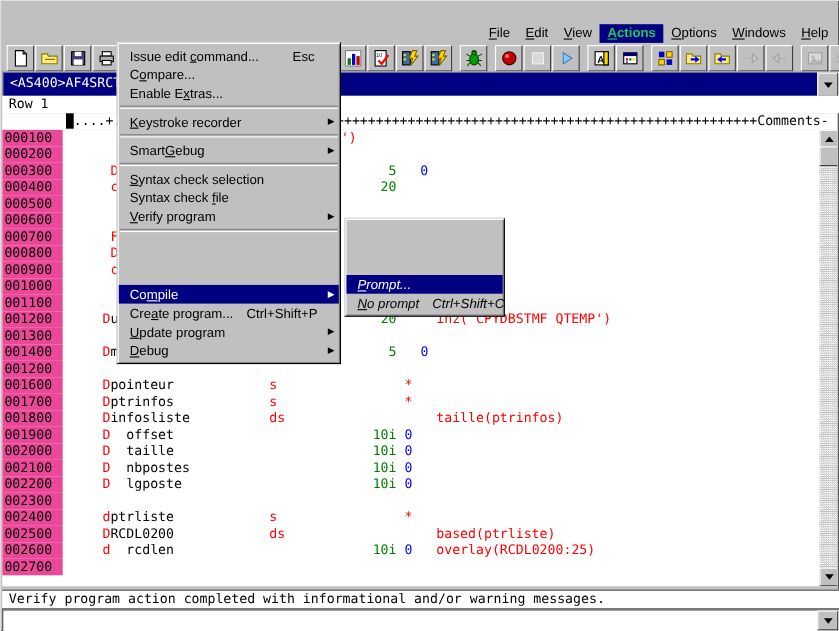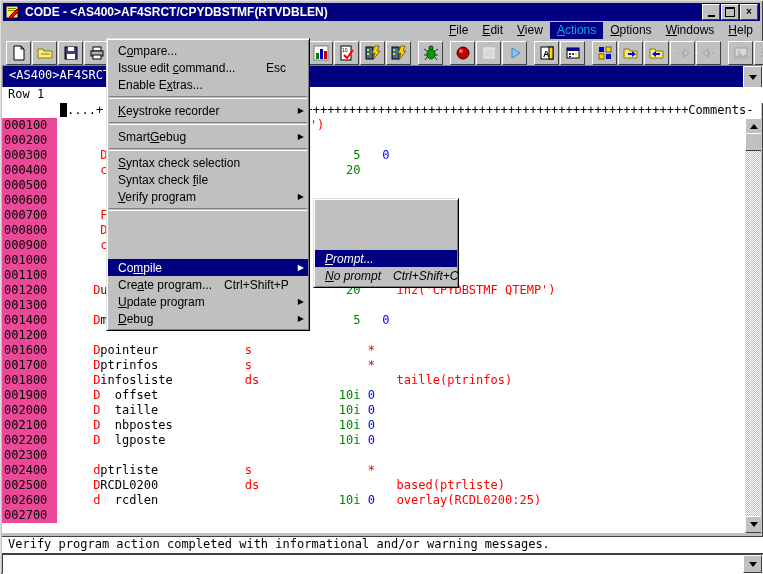--- a/index.html
+++ b/index.html
@@ -13,21 +13,21 @@
   #titlebar .ttl{color:#fff;font-weight:bold;font-size:12px;margin-left:4px;white-space:nowrap;
     overflow:hidden;flex:1;}
   .winbtn{width:16px;height:14px;background:#c0c0c0;border:1px solid;border-color:#fff #404040 #404040 #fff;
     display:flex;align-items:center;justify-content:center;margin-left:1px;font-size:10px;line-height:10px;
     font-weight:bold;color:#000;}
   .glyph-min{width:7px;height:7px;border-bottom:2px solid #000;}
   .glyph-max{width:8px;height:7px;border:1px solid #000;border-top:2px solid #000;}
   
   #menubar{position:absolute;left:3px;top:22px;right:3px;height:17px;display:flex;align-items:center;padding-left:2px;justify-content:flex-end;}
   .mbi{padding:1px 7px 2px 7px;white-space:nowrap;}
-  .mbi.active{background:#000080;color:#0ea5e9;}
+  .mbi.active{background:#000080;color:#22c55e;font-weight:bold;}
   
   #toolbar{position:absolute;left:3px;top:40px;right:3px;height:25px;}
   .tcluster{position:absolute;top:1px;display:flex;align-items:flex-start;}
   #tb-left{left:3px;} #tb-right{left:305px;}
   .tbtn{width:23px;height:22px;background:#c0c0c0;border:1px solid;border-color:#fff #404040 #404040 #fff;
     display:flex;align-items:center;justify-content:center;margin-right:1px;}
   .tgap{width:6px;}
   .ticon{width:16px;height:16px;display:block;}
   
   #doccombo{position:absolute;left:2px;top:65px;width:759px;height:22px;background:#fff;
@@ -70,40 +70,20 @@
     border-top:1px solid #404040;border-bottom:1px solid #404040;padding-left:6px;white-space:pre;line-height:15px;}
   #cmdcombo{position:absolute;left:2px;top:554px;width:759px;height:18px;background:#fff;
     border:1px solid;border-color:#404040 #fff #fff #404040;display:flex;}
   #cmdcombo .val{flex:1;padding:2px 4px;}
 </style>
 </head>
 <body>
 
 <div id="window">
 
-  <div id="titlebar">
-    <span style="width:16px;height:16px;display:block;">
-      <svg width="16" height="16" viewBox="0 0 16 16">
-          <rect x="1" y="2" width="12" height="12" fill="#ffe97f" stroke="#000"></rect>
-          <rect x="3" y="4" width="8" height="1" fill="#808000"></rect>
-          <rect x="3" y="6" width="8" height="1" fill="#808000"></rect>
-          <path d="M5 12 L12 5 l2 2 L7 14 l-3 1 z" fill="#ff0000" stroke="#600000"></path>
-        </svg>
-    </span>
-    <span class="ttl">CODE - &lt;AS400&gt;AF4SRCT/CPYDBSTMF(RTVDBLEN)</span>
-    <span class="winbtn">
-        <span class="glyph-min"></span>
-      </span>
-    <span class="winbtn">
-        <span class="glyph-max"></span>
-      </span>
-    <span class="winbtn">
-        <span>×</span>
-      </span>
-  </div>
 
   <div id="menubar">
       <span class="mbi"><span></span><u>F</u><span>ile</span></span>
       <span class="mbi"><span></span><u>E</u><span>dit</span></span>
       <span class="mbi"><span></span><u>V</u><span>iew</span></span>
       <span class="mbi active"><span></span><u>A</u><span>ctions</span></span>
       <span class="mbi"><span></span><u>O</u><span>ptions</span></span>
       <span class="mbi"><span></span><u>W</u><span>indows</span></span>
       <span class="mbi"><span></span><u>H</u><span>elp</span></span>
     </div>
@@ -352,27 +332,27 @@
         </span>
       <span id="sthumb"></span>
       <span class="sbtn" style="bottom:0;top:auto;">
           <span class="tri-dn"></span>
         </span>
     </div>
   </div>
 
   <div id="actionmenu" class="menu">
       <div class="mi">
-        <span class="milbl"><span>C</span><u>o</u><span>mpare...</span></span>
-        <span class="msc"></span>
-        <span class="marr"></span>
-      </div>
-      <div class="mi">
         <span class="milbl"><span>Issue edit </span><u>c</u><span>ommand...</span></span>
         <span class="msc">Esc</span>
+        <span class="marr"></span>
+      </div>
+      <div class="mi">
+        <span class="milbl"><span>C</span><u>o</u><span>mpare...</span></span>
+        <span class="msc"></span>
         <span class="marr"></span>
       </div>
       <div class="mi">
         <span class="milbl"><span>Enable E</span><u>x</u><span>tras...</span></span>
         <span class="msc"></span>
         <span class="marr"></span>
       </div>
       <div class="msep"></div>
       <div class="mi">
         <span class="milbl"><span></span><u>K</u><span>eystroke recorder</span></span>

